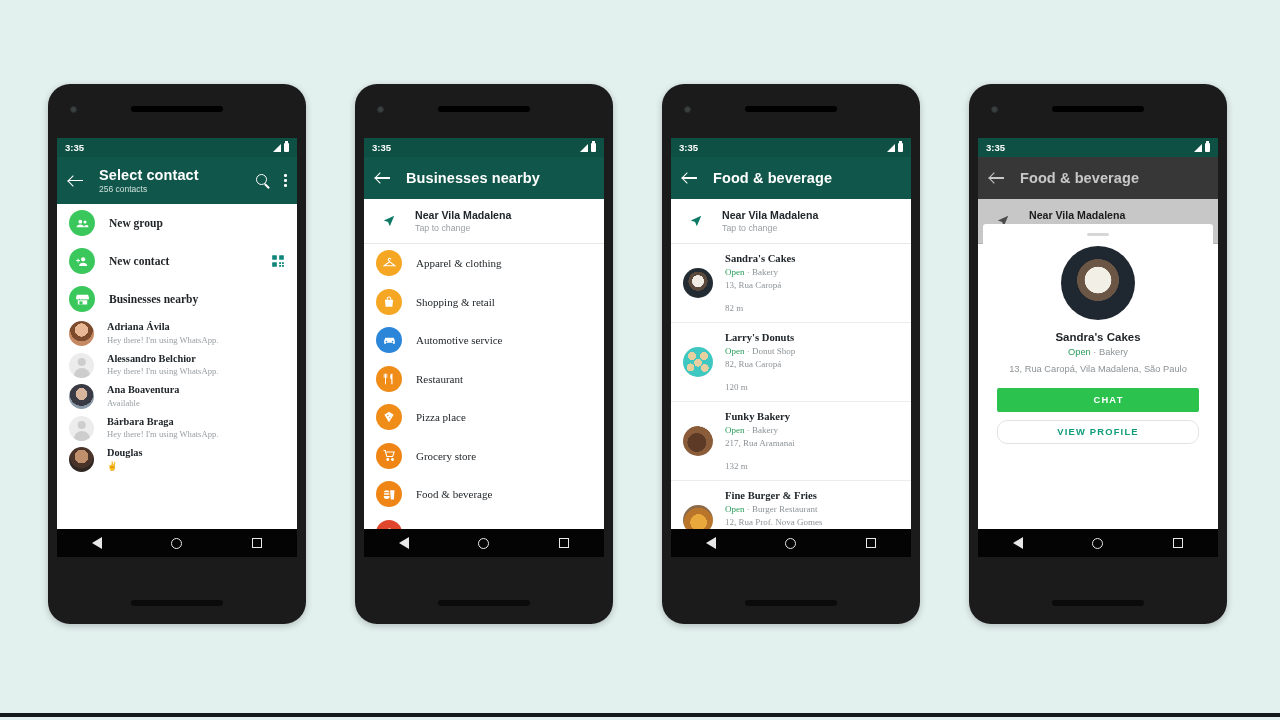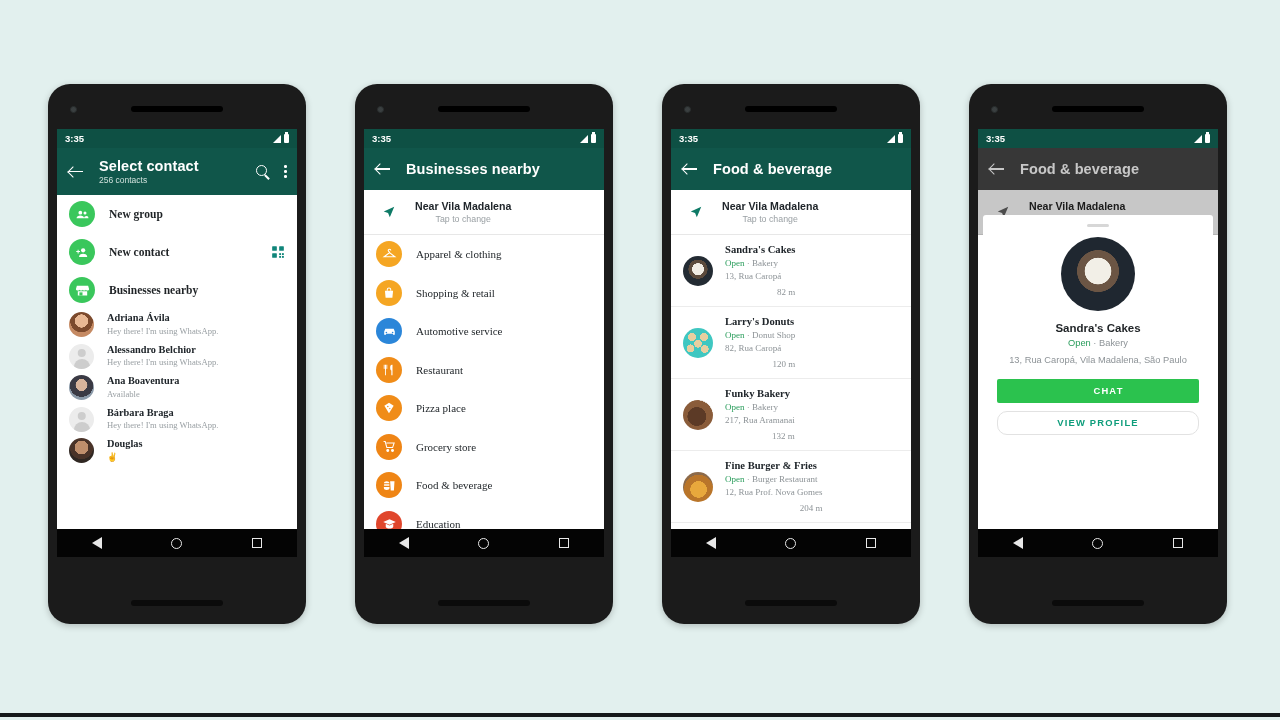--- a/index.html
+++ b/index.html
@@ -19,21 +19,21 @@
     background: #1b1b1b;
     border-radius: 22px;
     box-shadow: 0 2px 7px rgba(0,0,0,.22);
   }
   .phone .cam { position: absolute; left: 22px; top: 22px; width: 7px; height: 7px; border-radius: 50%;
                 background: #3a3f40; border: 1px solid #2a2e2e; }
   .phone .earpiece { position: absolute; left: 50%; transform: translateX(-50%); top: 22px;
                      width: 92px; height: 6px; border-radius: 3px; background: #000; }
   .phone .grille { position: absolute; left: 50%; transform: translateX(-50%); bottom: 18px;
                    width: 92px; height: 6px; border-radius: 3px; background: #0b0b0b; }
-  .screen { position: absolute; left: 9px; top: 45px; width: 240px; height: 400px;
+  .screen { position: absolute; left: 9px; top: 54px; width: 240px; height: 400px;
             background: #fff; overflow: hidden; }
   .navbar { position: absolute; left: 9px; top: 445px; width: 240px; height: 28px; background: #040404;
             display: flex; align-items: center; justify-content: space-around; }
   .nav-back { width: 0; height: 0; border-top: 6px solid transparent; border-bottom: 6px solid transparent;
               border-right: 10px solid #e8e8e8; }
   .nav-home { width: 11px; height: 11px; border-radius: 50%; border: 1.6px solid #e8e8e8; }
   .nav-rec { width: 10px; height: 10px; border: 1.6px solid #e8e8e8; }
 
   
   .statusbar { height: 19px; background: #0e5044; display: flex; align-items: center;
@@ -80,40 +80,40 @@
   .cstatus { font-size: 8.6px; color: #9aa0a4; line-height: 1.3; margin-top: .5px; }
   .cav { width: 25px; height: 25px; border-radius: 50%; margin-right: 13px; flex: 0 0 auto;
          background: #ececec; position: relative; overflow: hidden; }
   .cav .ph-head { position: absolute; left: 50%; transform: translateX(-50%); top: 5px;
                   width: 8.5px; height: 8.5px; border-radius: 50%; background: #cdcdcd; }
   .cav .ph-body { position: absolute; left: 50%; transform: translateX(-50%); top: 15px;
                   width: 16px; height: 12px; border-radius: 8px 8px 0 0; background: #cdcdcd; }
 
   
   .locrow { display: flex; align-items: center; height: 45px; padding: 0 12px;
-            background: #fff; border-bottom: 1px solid #e7e7e7; text-align: center; }
+            background: #fff; border-bottom: 1px solid #e7e7e7; }
   .locrow .arrow { width: 26px; margin-right: 13px; display: flex; justify-content: center; }
   .loc-t1 { font-size: 10.6px; font-weight: bold; color: #20262b; }
   .loc-t2 { font-size: 8.8px; color: #9aa0a4; margin-top: 2px; }
 
   
   .catrow { display: flex; align-items: center; height: 38.5px; padding: 0 12px; background: #fff; }
   .cat-ic { width: 26px; height: 26px; border-radius: 50%; margin-right: 14px; flex: 0 0 auto;
             display: flex; align-items: center; justify-content: center; }
   .cat-label { font-size: 11px; color: #23282c; }
 
   
   .bizrow { display: flex; padding: 9px 12px 9px 12px; background: #fff; border-bottom: 1px solid #ececec; }
   .biz-thumb { width: 30px; height: 30px; border-radius: 50%; margin-right: 12px; flex: 0 0 auto;
                align-self: center; overflow: hidden; position: relative; }
   .biz-name { font-size: 10.6px; font-weight: bold; color: #20262b; }
   .biz-meta { font-size: 9px; color: #8d9397; margin-top: 3px; }
   .biz-meta .open { color: #2a9d5c; }
   .biz-addr { font-size: 9px; color: #8d9397; margin-top: 3px; }
-  .biz-dist { font-size: 9px; color: #8d9397; margin-top: 6px; text-align: right; }
+  .biz-dist { font-size: 9px; color: #8d9397; margin-top: 13px; }
   .sheet { position: absolute; left: 5px; right: 5px; top: 86px; bottom: 0; background: #fff;
            border-radius: 3px 3px 0 0; padding: 9px 14px 0; text-align: center; }
   .grabber { width: 22px; height: 2.5px; border-radius: 2px; background: #d7d7d7; margin: 0 auto 10px; }
   .sheet-av { width: 74px; height: 74px; border-radius: 50%; margin: 0 auto; overflow: hidden; position: relative; }
   .sheet-name { font-size: 11.5px; font-weight: bold; color: #1f2326; margin-top: 11px; }
   .sheet-meta { font-size: 9.3px; color: #8d9397; margin-top: 4px; }
   .sheet-meta .open { color: #2a9d5c; }
   .sheet-addr { font-size: 9.3px; color: #8d9397; margin-top: 7px; }
   .sheet-desc { font-size: 9.4px; color: #3c4245; line-height: 1.45; margin-top: 12px; text-align: left; }
   .btn-chat { margin-top: 14px; height: 24px; background: #2bc24e; color: #fff; border-radius: 2px;

